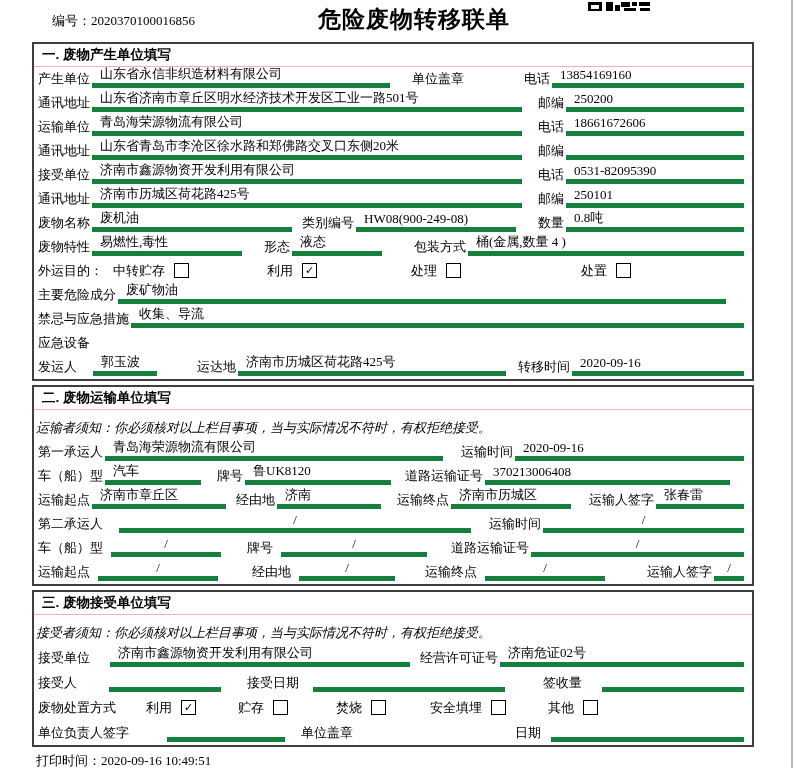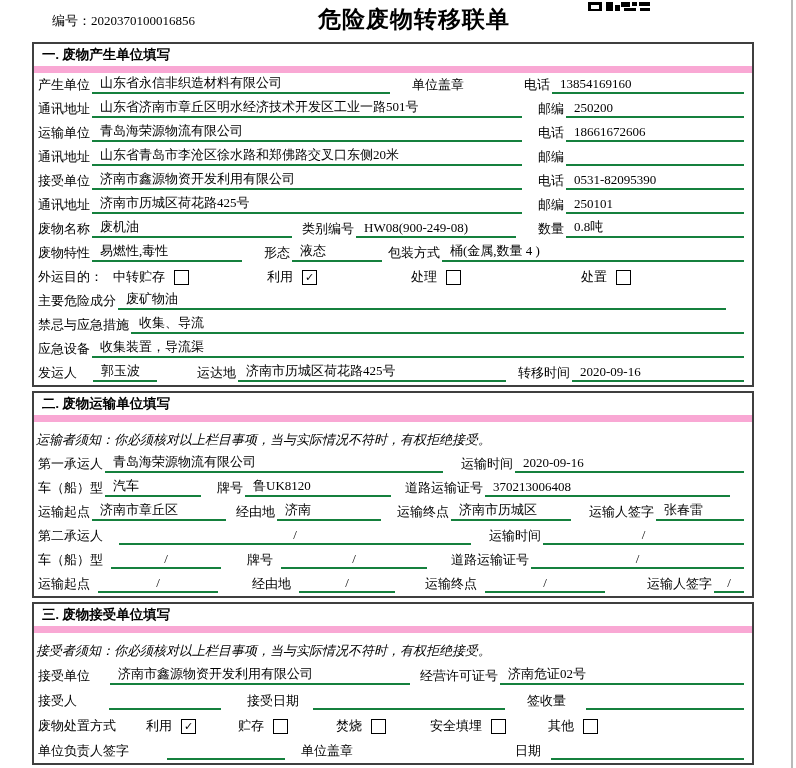--- a/index.html
+++ b/index.html
@@ -13,35 +13,35 @@
   .header{position:relative;height:42px;}
   .serial{position:absolute;left:52px;top:12px;white-space:nowrap;}
   .doc-title{
     position:absolute;left:318px;top:4px;font-size:23px;font-weight:bold;
     font-family:"Liberation Sans","DejaVu Sans",sans-serif;letter-spacing:1px;white-space:nowrap;
   }
   .qr{position:absolute;left:588px;top:0;}
   
   .sec{border:2px solid #3f3f3f;margin:0 0 4px 32px;width:722px;box-sizing:border-box;background:#fff;}
   .sec-head{
-    font-family:Liberation Serif, serif;
+    font-family:Liberation Sans, sans-serif;
     font-weight:bold;font-size:13.5px;padding:3px 8px 3px 8px;
-    border-bottom:7px solid #f9a8d4;line-height:16px;
+    border-bottom:1px solid #f9a8d4;line-height:16px;
   }
   .row{display:flex;align-items:flex-end;height:24px;padding:0 8px 3px 2px;box-sizing:border-box;}
   .row.tall{height:25px;}
   .row.notice-row{height:30px;align-items:flex-end;font-style:italic;}
   .lbl{white-space:nowrap;padding:0 2px;}
   .u{
-    border-bottom:2px solid #15803d;padding:0 4px 0 8px;white-space:nowrap;
+    border-bottom:5px solid #15803d;padding:0 4px 0 8px;white-space:nowrap;
     box-sizing:border-box;min-width:30px;overflow:hidden;
   }
   .u.grow{flex:1;}
   .u.c{text-align:center;padding:0;}
-  .opt{display:flex;align-items:flex-end;}
+  .opt{display:flex;align-items:center;}
   .cb{
     display:inline-block;width:13px;height:13px;border:1.5px solid #000;
     box-sizing:content-box;margin-left:7px;margin-bottom:1px;
     font-size:11px;line-height:13px;text-align:center;font-weight:bold;
     font-family:"DejaVu Sans",sans-serif;
   }
   .footer{margin:5px 0 0 36px;white-space:nowrap;}
 </style>
 </head>
 <body>
@@ -121,21 +121,21 @@
     <span class="u" style="width:160px">HW08(900-249-08)</span>
     <span class="lbl" style="margin-left:20px">数量</span>
     <span class="u grow">0.8吨</span>
   </div>
 
   <div class="row">
     <span class="lbl">废物特性</span>
     <span class="u" style="width:150px">易燃性,毒性</span>
     <span class="lbl" style="margin-left:20px">形态</span>
     <span class="u" style="width:90px">液态</span>
-    <span class="lbl" style="margin-left:4px">包装方式</span>
+    <span class="lbl" style="margin-left:30px">包装方式</span>
     <span class="u grow">桶(金属,数量 4 )</span>
   </div>
 
   <div class="row">
     <span class="lbl">外运目的：</span>
     <span class="opt" style="margin-left:6px">
       <span class="lbl">中转贮存</span>
       <span class="cb"></span>
     </span>
     <span class="opt" style="margin-left:76px">
@@ -157,21 +157,20 @@
     <span class="u grow" style="margin-right:18px">废矿物油</span>
   </div>
 
   <div class="row">
     <span class="lbl">禁忌与应急措施</span>
     <span class="u grow">收集、导流</span>
   </div>
 
   <div class="row">
     <span class="lbl">应急设备</span>
-    <span class="u grow">收集装置，导流渠</span>
   </div>
 
   <div class="row">
     <span class="lbl">发运人</span>
     <span class="u" style="width:64px;margin-left:14px">郭玉波</span>
     <span class="lbl" style="margin-left:38px">运达地</span>
     <span class="u" style="width:268px">济南市历城区荷花路425号</span>
     <span class="lbl" style="margin-left:10px">转移时间</span>
     <span class="u grow">2020-09-16</span>
   </div>
@@ -251,21 +250,21 @@
     <span class="u" style="width:300px;margin-left:18px">济南市鑫源物资开发利用有限公司</span>
     <span class="lbl" style="margin-left:8px">经营许可证号</span>
     <span class="u grow">济南危证02号</span>
   </div>
 
   <div class="row tall">
     <span class="lbl">接受人</span>
     <span class="u" style="width:112px;margin-left:30px"></span>
     <span class="lbl" style="margin-left:24px">接受日期</span>
     <span class="u" style="width:192px;margin-left:12px"></span>
-    <span class="lbl" style="margin-left:20px">签收量</span>
+    <span class="lbl" style="margin-left:36px">签收量</span>
     <span class="u grow" style="margin-left:18px"></span>
   </div>
 
   <div class="row tall">
     <span class="lbl">废物处置方式</span>
     <span class="opt" style="margin-left:26px">
       <span class="lbl">利用</span>
       <span class="cb">✓</span>
     </span>
     <span class="opt" style="margin-left:40px">

